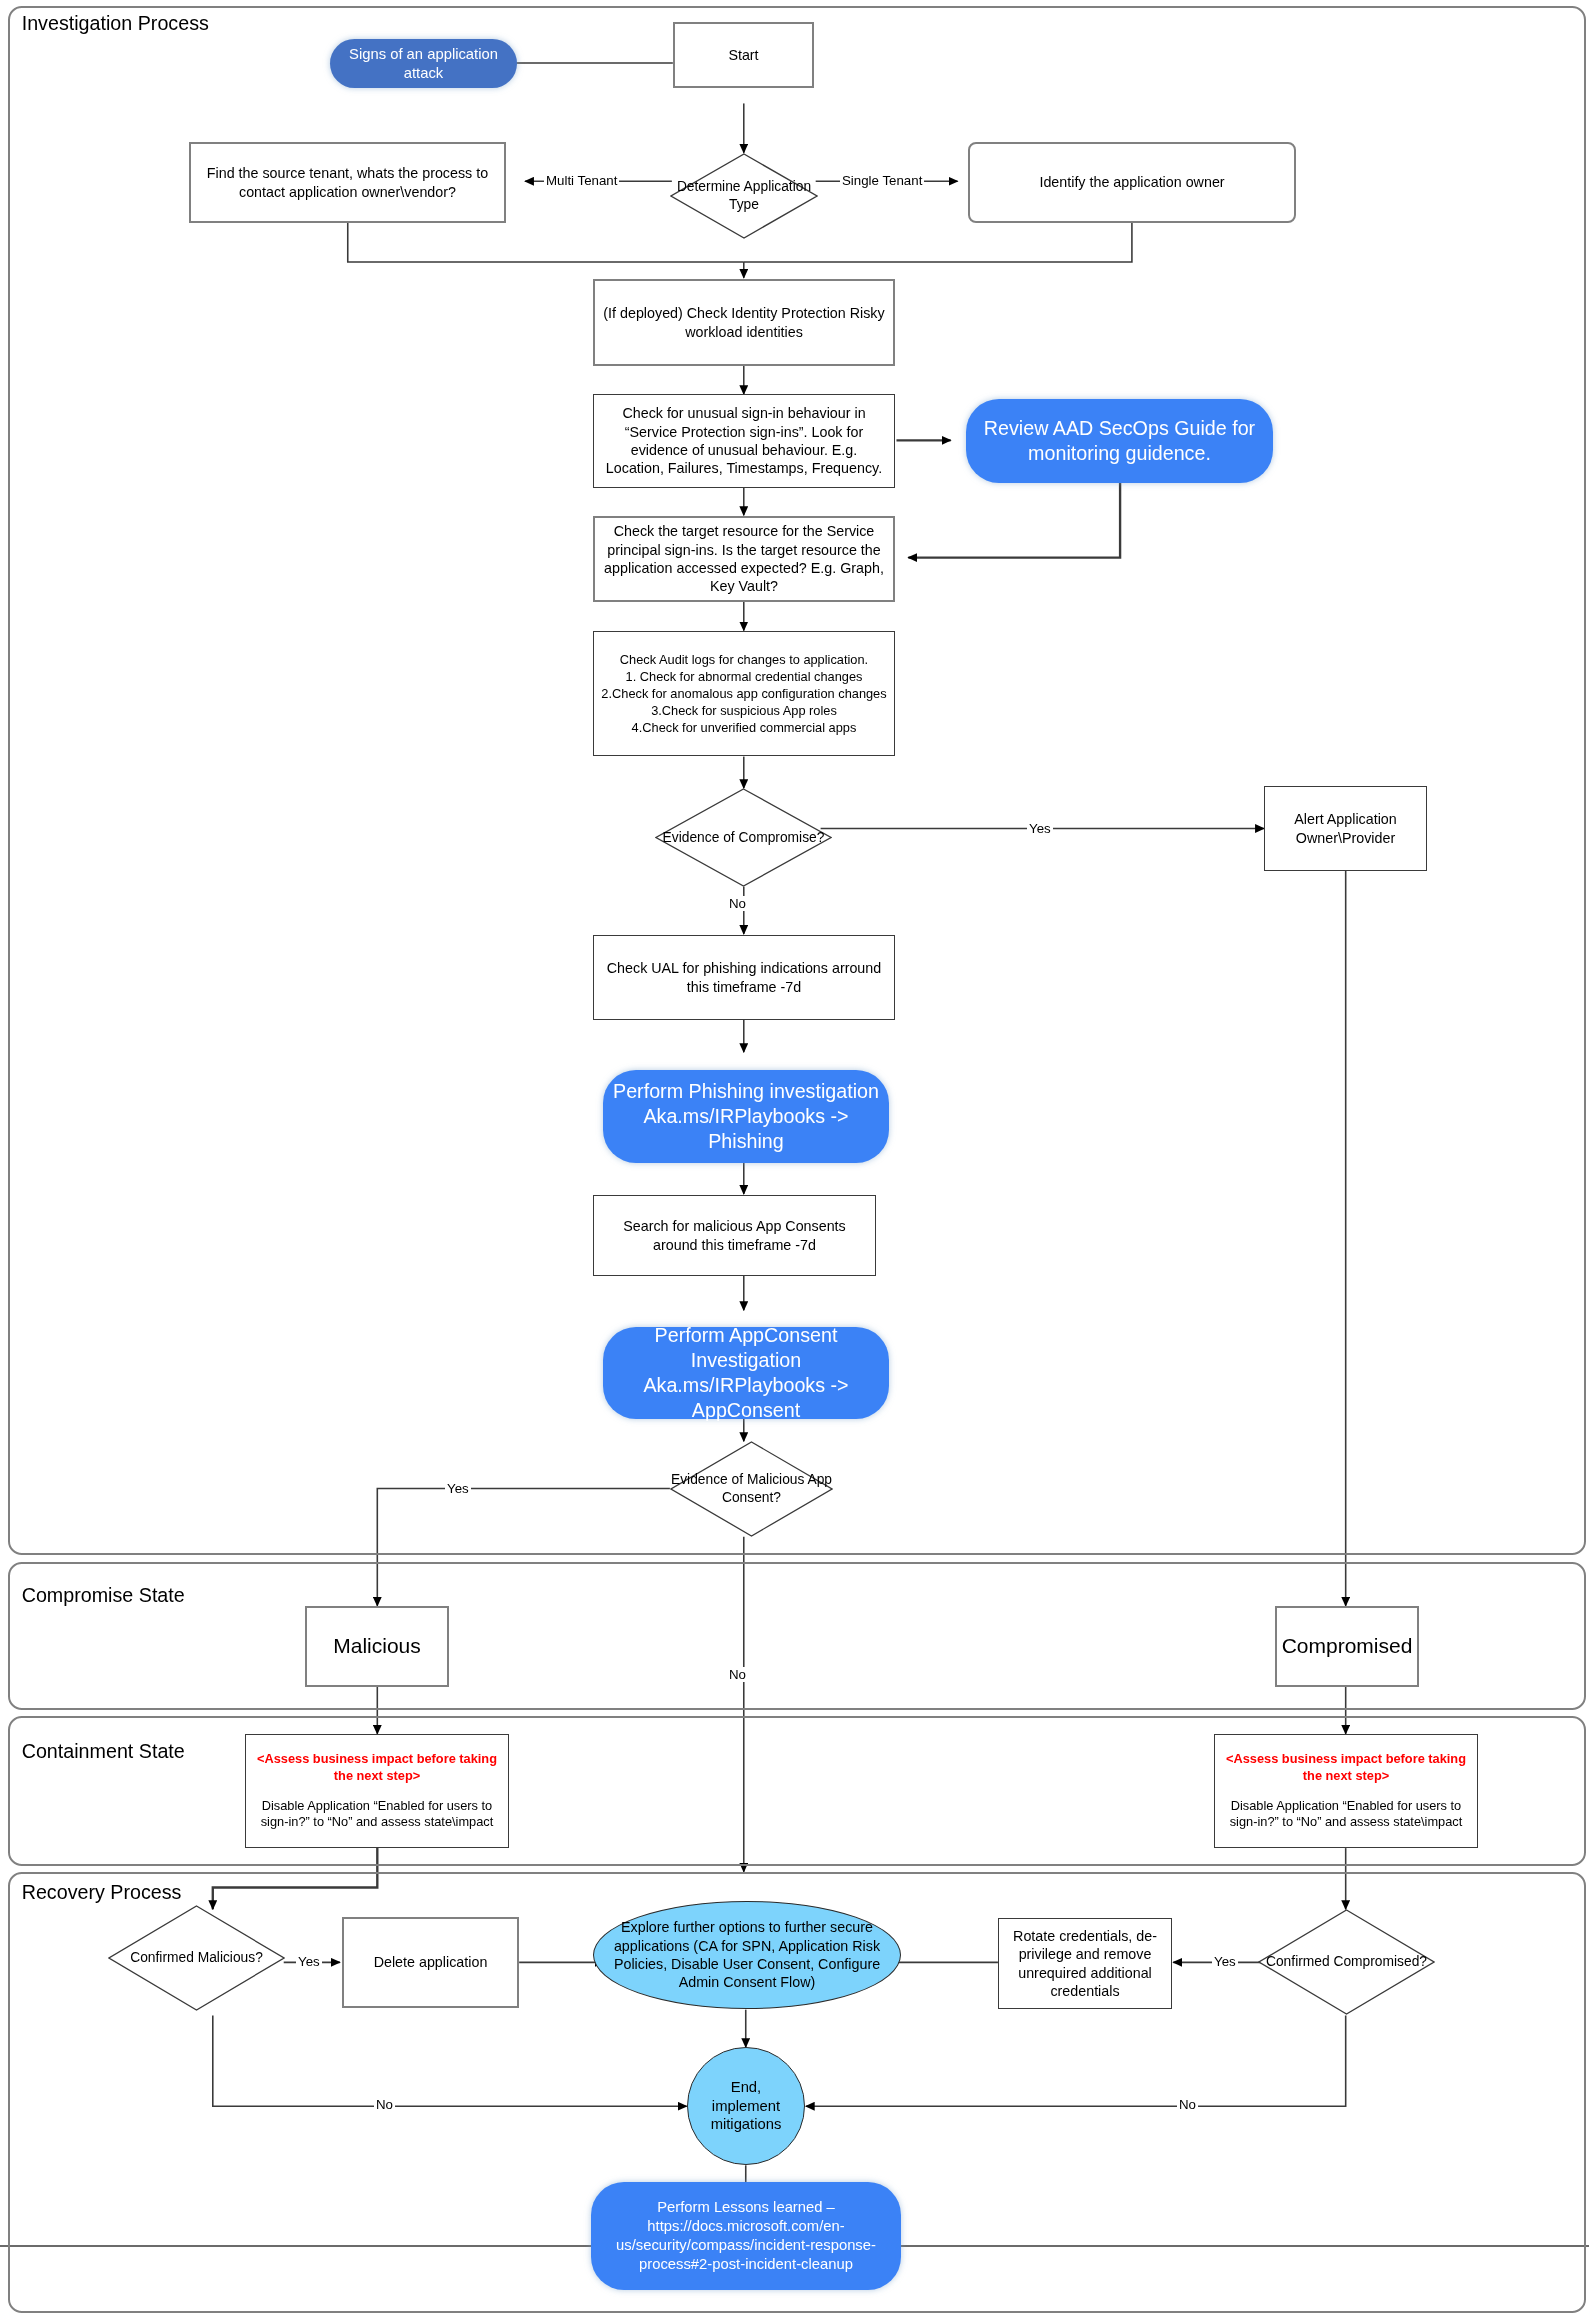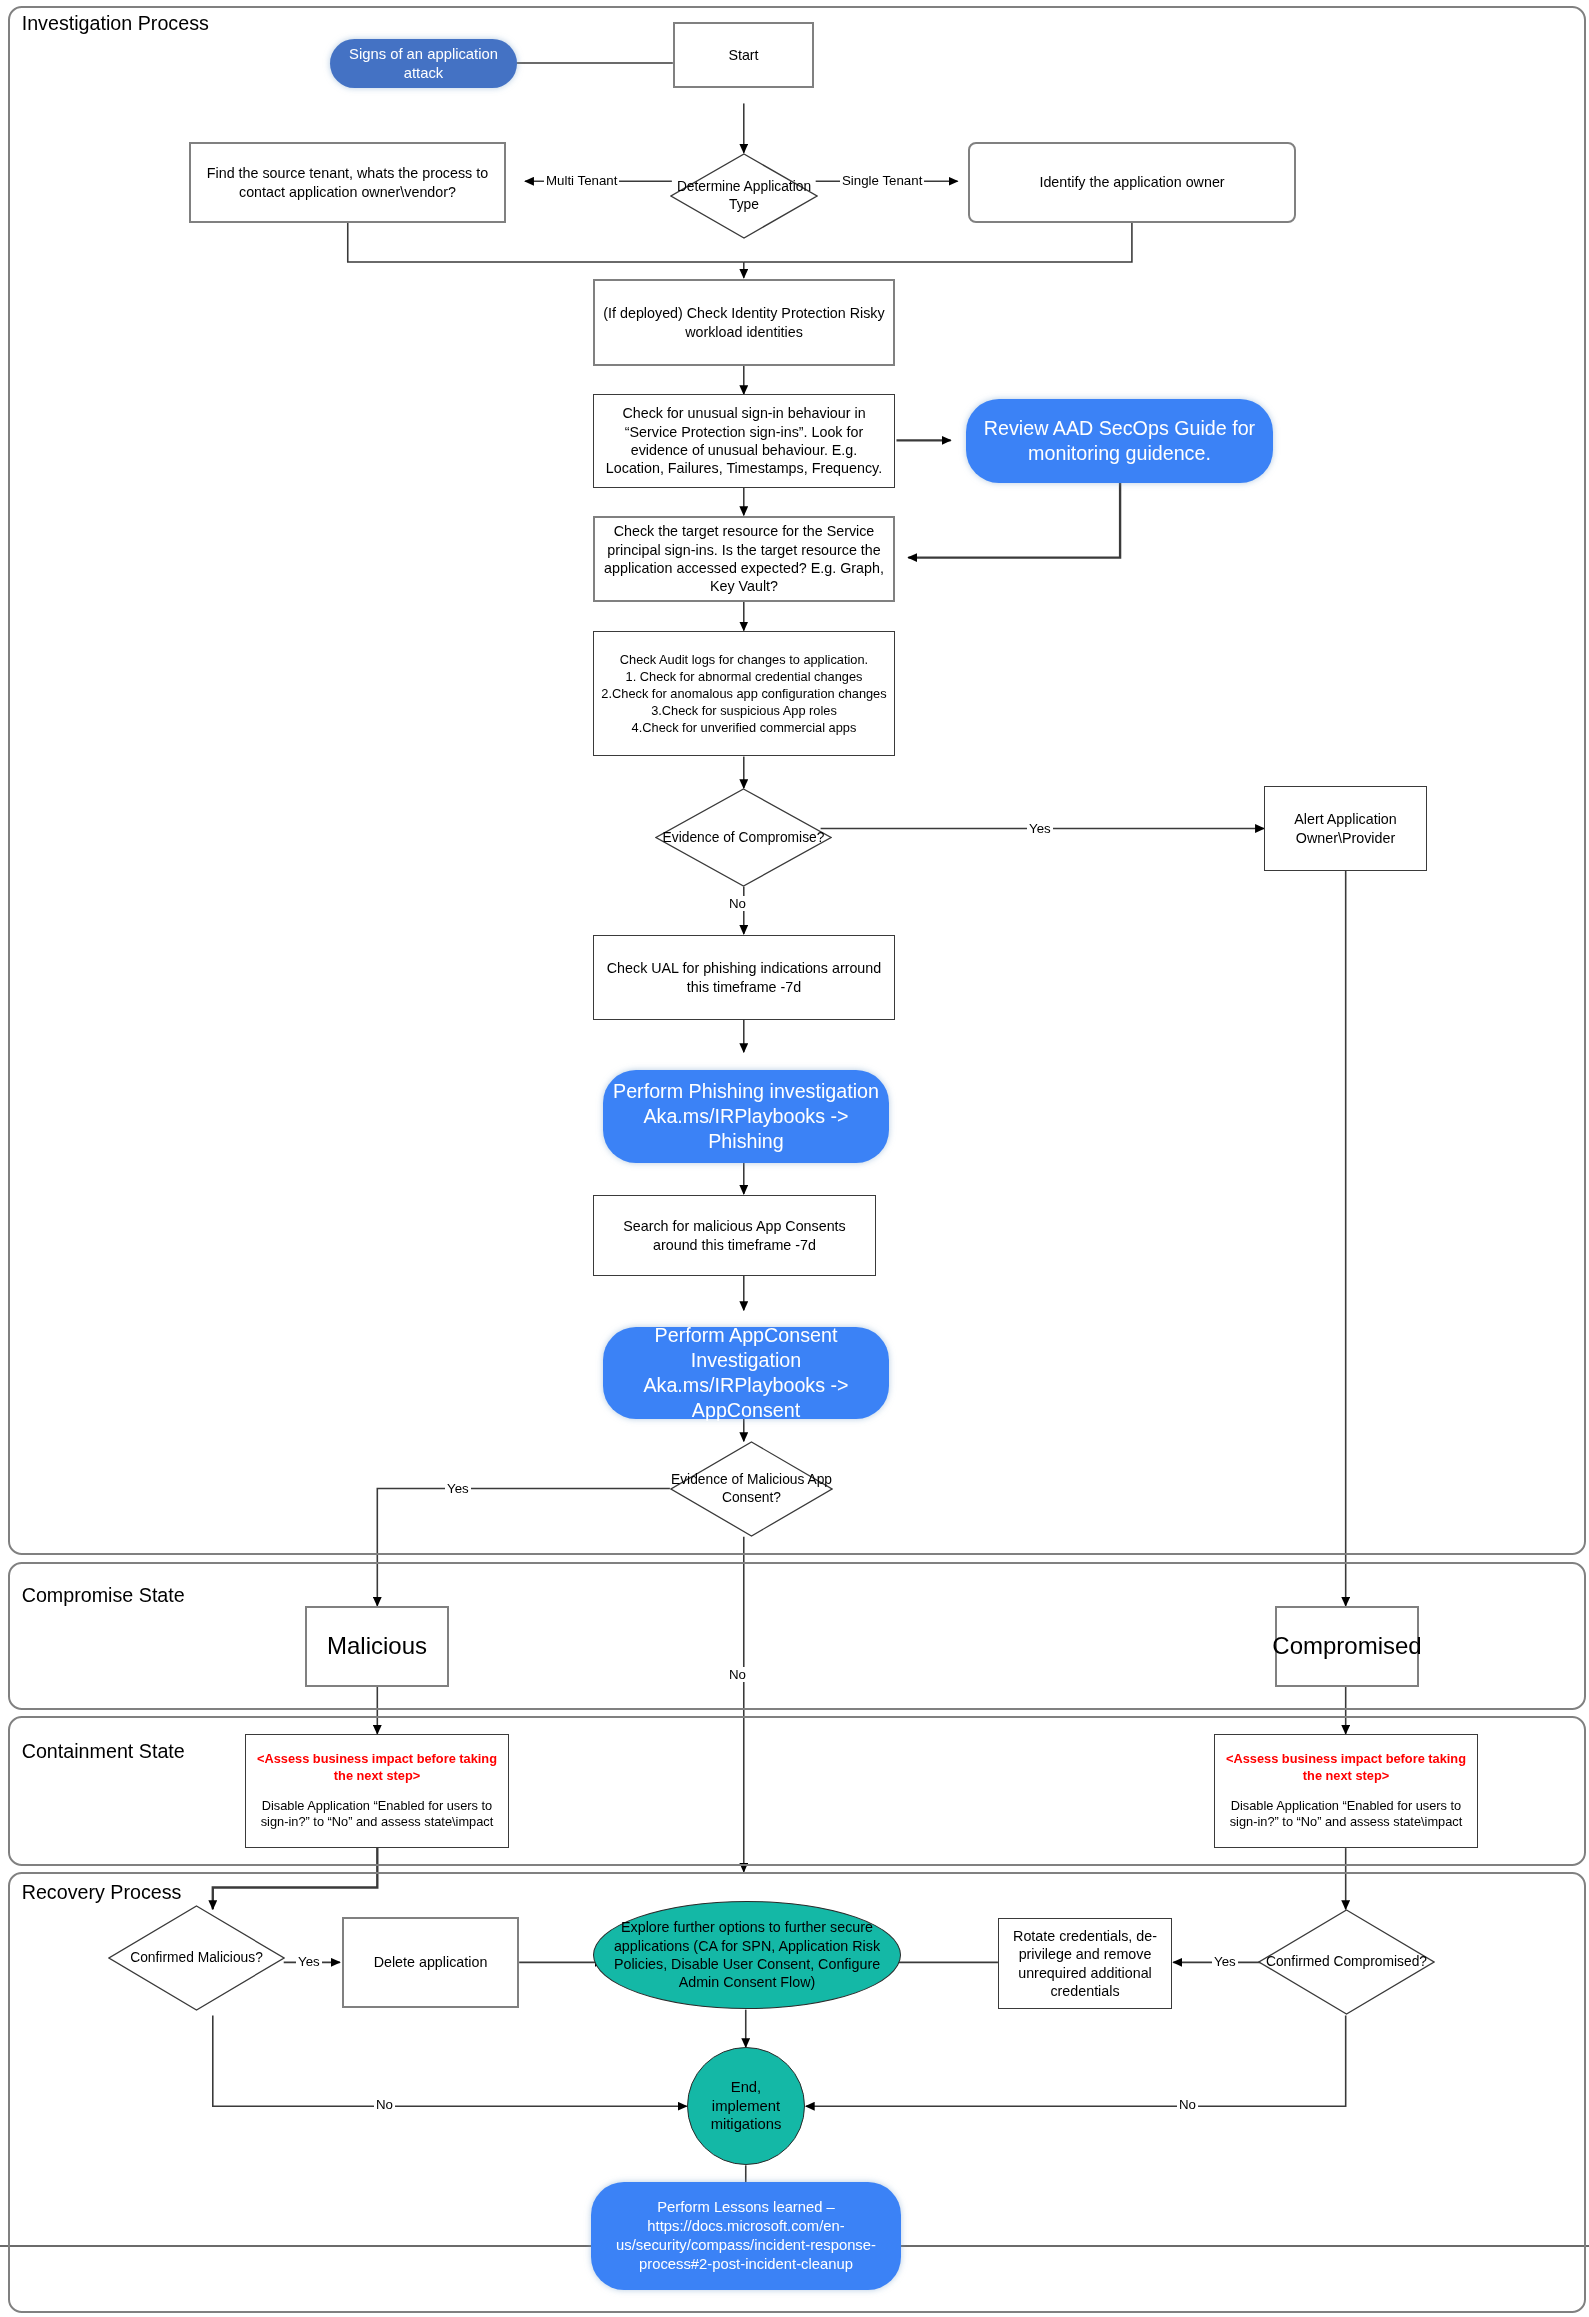--- a/index.html
+++ b/index.html
@@ -23,23 +23,23 @@
   .pill{background:#3b82f6;color:#fff;border-radius:33px;font-size:19.7px;
         box-shadow:0 0 6.9px rgba(120,160,200,.55);padding:5.9px 9.9px;}
   .pill.start{background:#4472c4;font-size:14.8px;border-radius:25.6px;}
 
   
   .diamond{background:transparent;}
   .diamond .dlabel{position:relative;z-index:2;font-size:13.8px;line-height:1.3;}
   .diamond .dshape{position:absolute;left:0;top:0;width:100%;height:100%;z-index:1;}
 
   
-  .oval{border:1.4px solid #2b2b2b;border-radius:50%;background:#14b8a6;font-size:14.3px;padding:0 13.8px;}
-
-  .state-box{border:2px solid #808080;background:#fff;font-size:24px;}
+  .oval{border:1.4px solid #2b2b2b;border-radius:50%;background:#7dd3fc;font-size:14.3px;padding:0 13.8px;}
+
+  .state-box{border:2px solid #808080;background:#fff;font-size:21px;}
 
   .warn{color:#ff0000;font-weight:bold;}
   .warn-box{flex-direction:column;font-size:12.8px;}
   .warn-box .w1{margin-bottom:13.8px;}
 
   .edge-label{position:absolute;font-size:13.3px;background:#fff;padding:0 2px;
               color:#000;white-space:nowrap;}
 
   .audit{font-size:12.8px;line-height:1.33;}
 </style>

